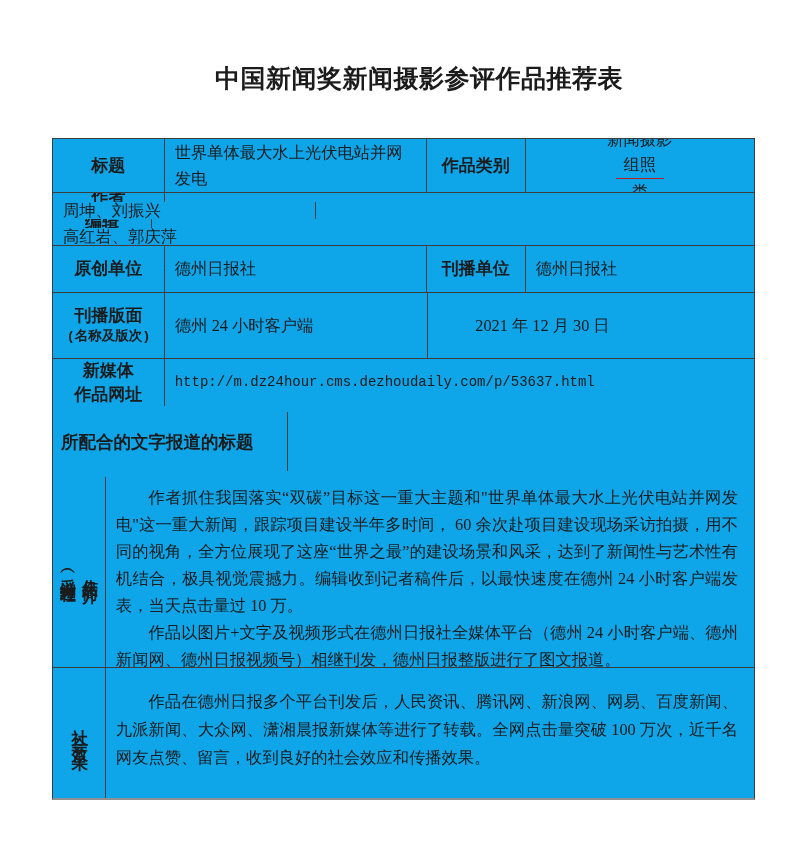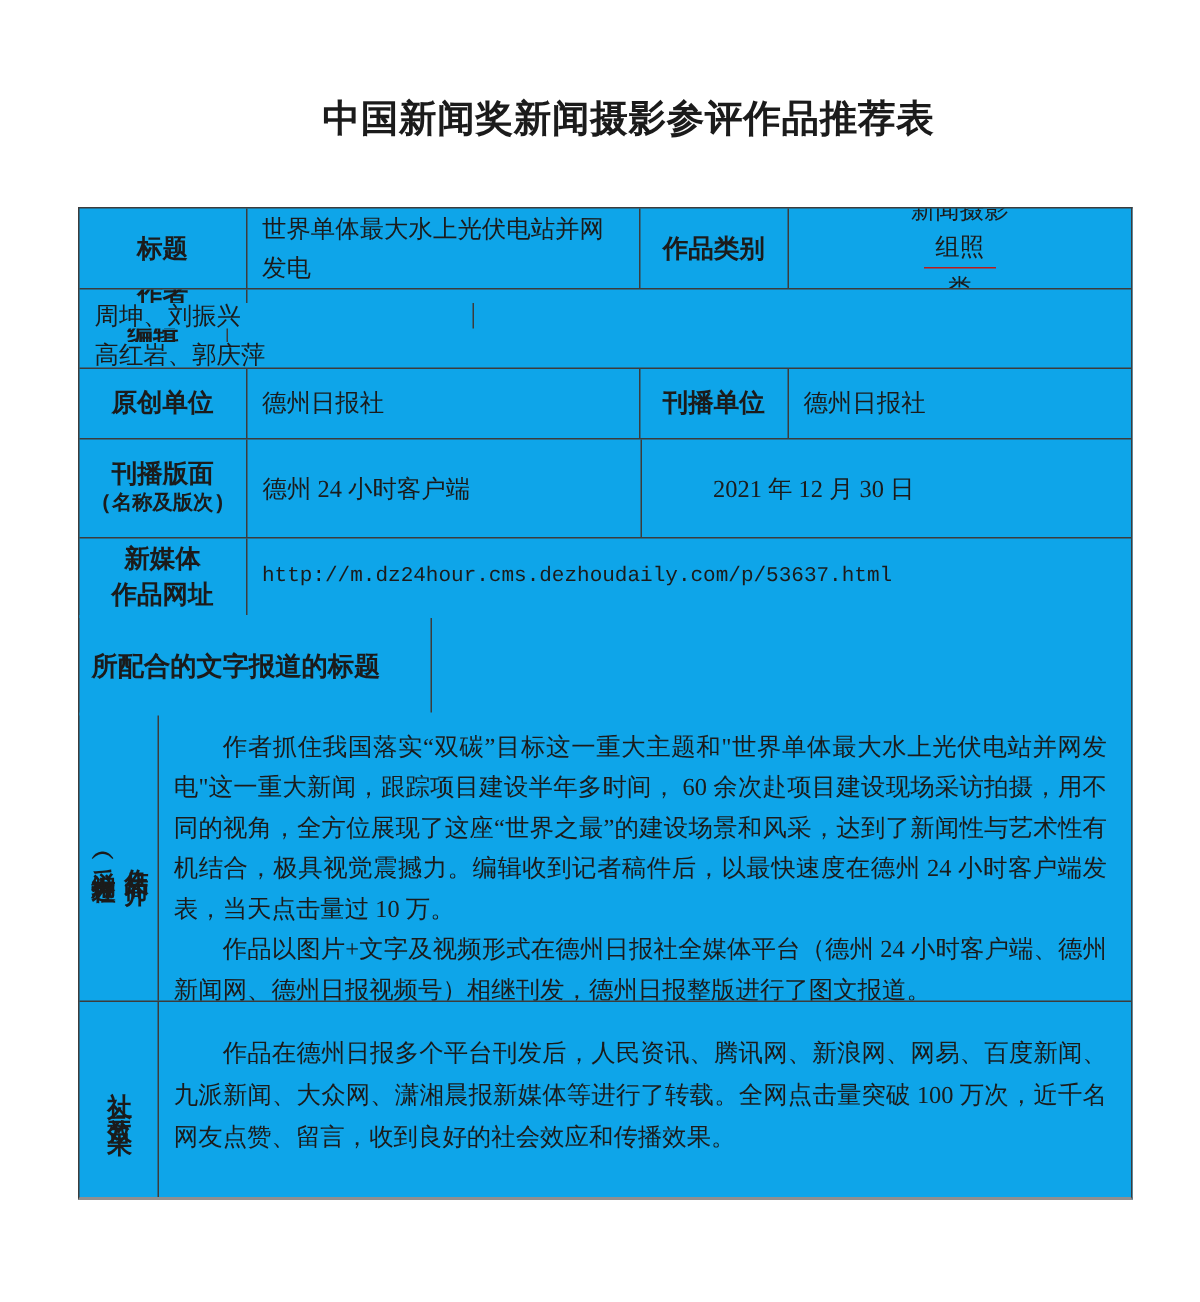--- a/index.html
+++ b/index.html
@@ -23,21 +23,21 @@
   .form-table {
     position: absolute;
     left: 52px; top: 138px;
     width: 703px;
     border: 1px solid #3c3c3c;
     border-bottom: 2px solid #8f8f8f;
     background: #0ea5e9;
   }
   .row { display: flex; border-bottom: 1px solid #3c3c3c; }
   .row:last-child { border-bottom: none; }
-  .row.hb { border-bottom: 2px solid #0ea5e9; }
+  .row.hb { border-bottom: 6px solid #0ea5e9; }
   .cell {
     border-right: 1px solid #3c3c3c;
     display: flex; align-items: center;
     overflow: hidden;
   }
   .cell:last-child { border-right: none; }
 
   .r1 { height: 54px; } .r2 { height: 53px; flex-direction: column; } .r3 { height: 47px; }
   .r4 { height: 66px; } .r5 { height: 53px; } .r6 { height: 65px; }
   .r7 { height: 191px; } .r8 { height: 130px; }

